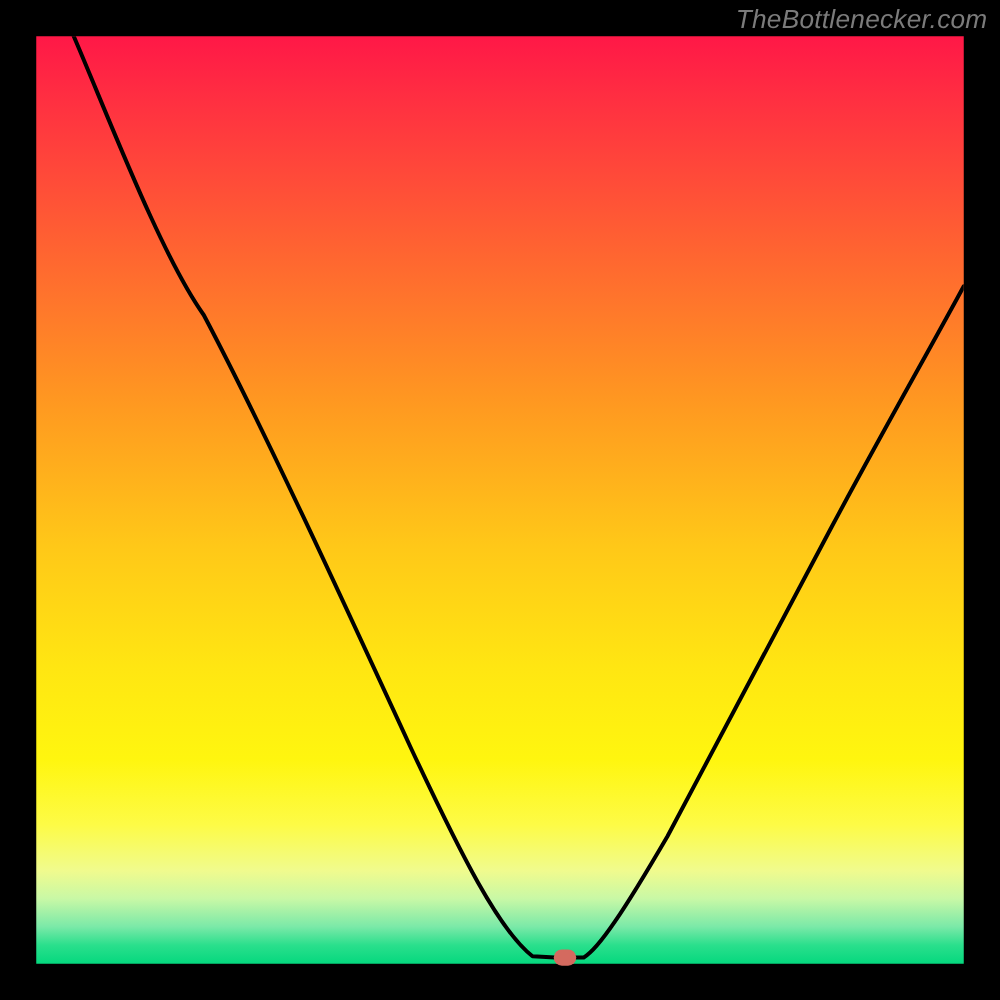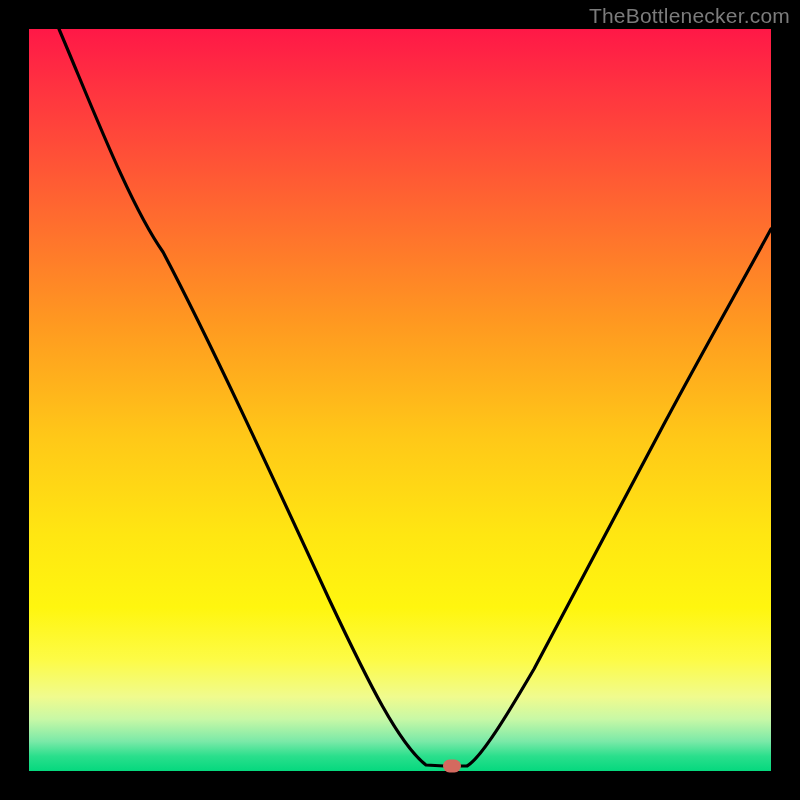--- a/index.html
+++ b/index.html
@@ -9,20 +9,21 @@
     height: 800px;
     background: #000;
     overflow: hidden;
     font-family: Arial, Helvetica, sans-serif;
   }
   .stage {
     position: relative;
     width: 800px;
     height: 800px;
     background: #000;
+    font-style: italic;
   }
   .plot {
     position: absolute;
     left: 29px;
     top: 29px;
     width: 742px;
     height: 742px;
     background: linear-gradient(
       to bottom,
       #ff1847 0%,

